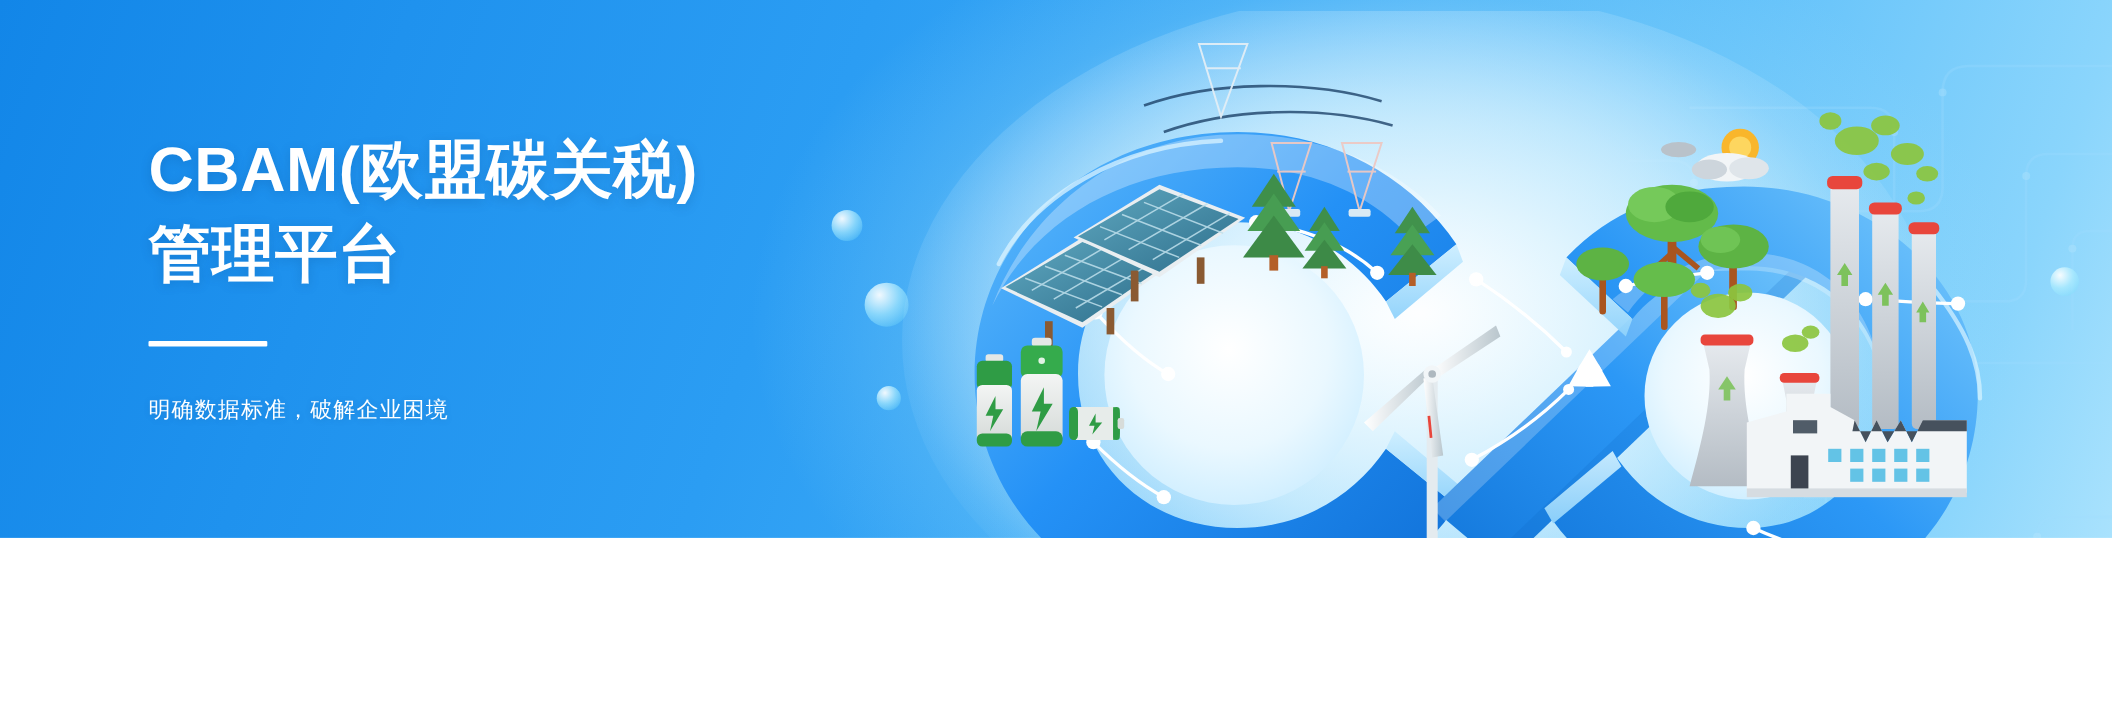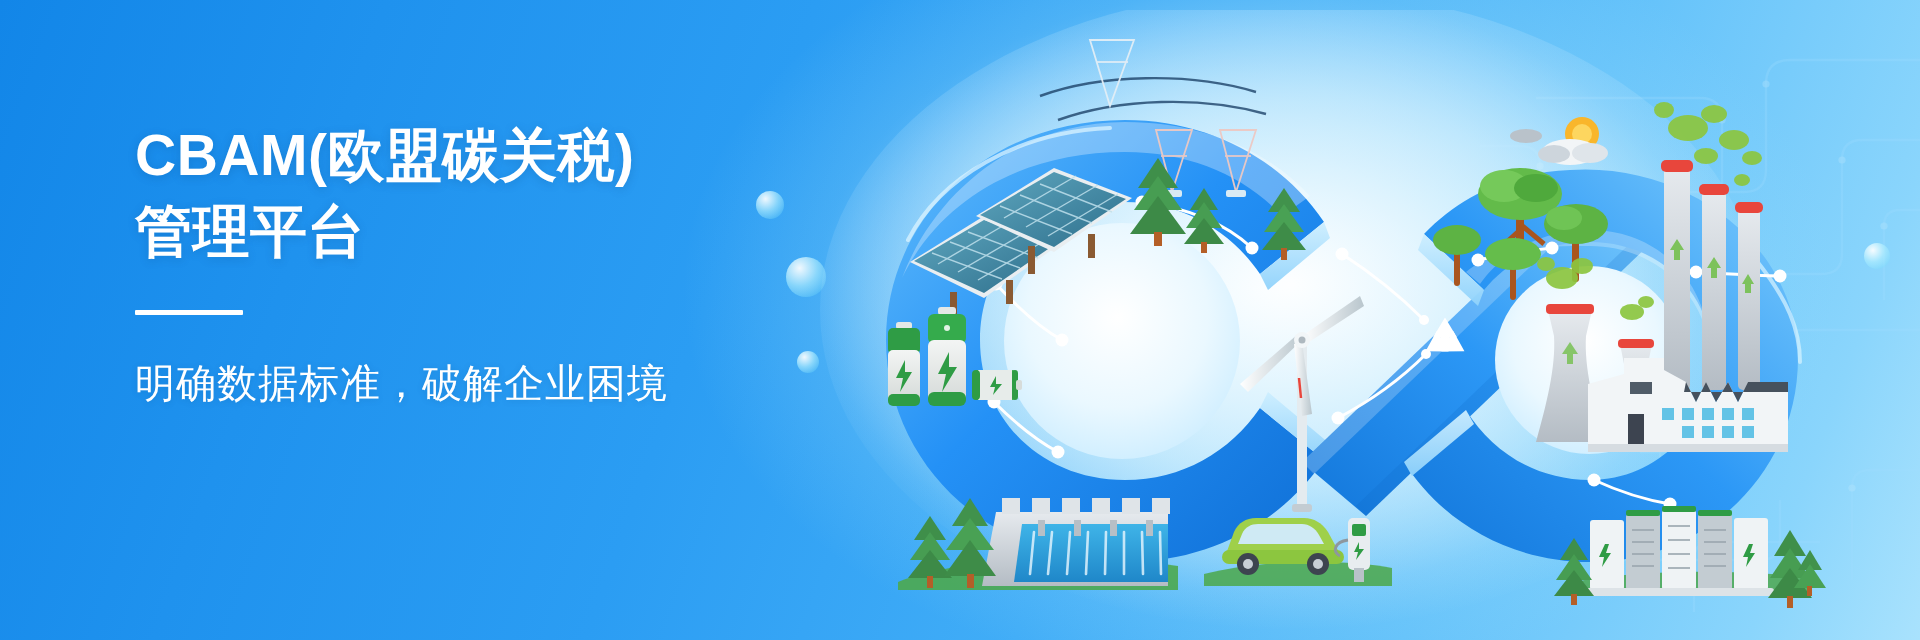--- a/index.html
+++ b/index.html
@@ -5,21 +5,21 @@
   * { box-sizing: border-box; margin: 0; padding: 0; }
   html, body {
     width: 1920px; height: 640px;
     overflow: hidden;
     font-family: "Liberation Sans", sans-serif;
   }
 
   
   .banner {
     position: relative;
-    width: 1920px; height: 640px;
+    width: 1920px; height: 489px;
     overflow: hidden;
     background:
       radial-gradient(ellipse 760px 520px at 1260px 290px, rgba(236,250,255,0.96) 0%, rgba(205,240,253,0.62) 34%, rgba(150,218,250,0.22) 58%, rgba(120,200,248,0.0) 76%),
       linear-gradient(110deg, #1286e8 0%, #1f92ee 18%, #2b9df3 38%, #41adf7 58%, #64c2fa 76%, #8ad5fc 92%, #a9e2fd 100%);
   }
 
   
   .circuit {
     position: absolute; inset: 0;
     opacity: 0.55;
@@ -51,25 +51,24 @@
     white-space: pre-line;
   }
   .rule {
     width: 108px; height: 5px;
     background: #ffffff;
     margin: 40px 0 44px 0;
     border-radius: 1px;
   }
   .subtitle {
     color: #ffffff;
-    font-size: 40px;
+    font-size: 20px;
     line-height: 1.4;
     letter-spacing: 1px;
     text-shadow: 0 1px 6px rgba(9,70,130,0.18);
-    font-family: Liberation Mono, monospace;
   }
 
   
   .art {
     position: absolute;
     left: 790px; top: 10px;
     width: 1130px; height: 620px;
     z-index: 4;
   }
   .art svg { display: block; width: 100%; height: 100%; }

